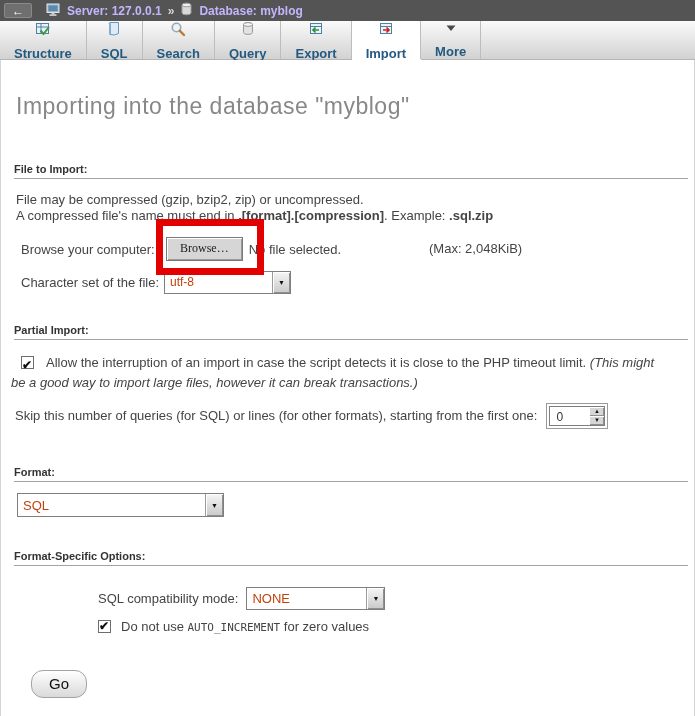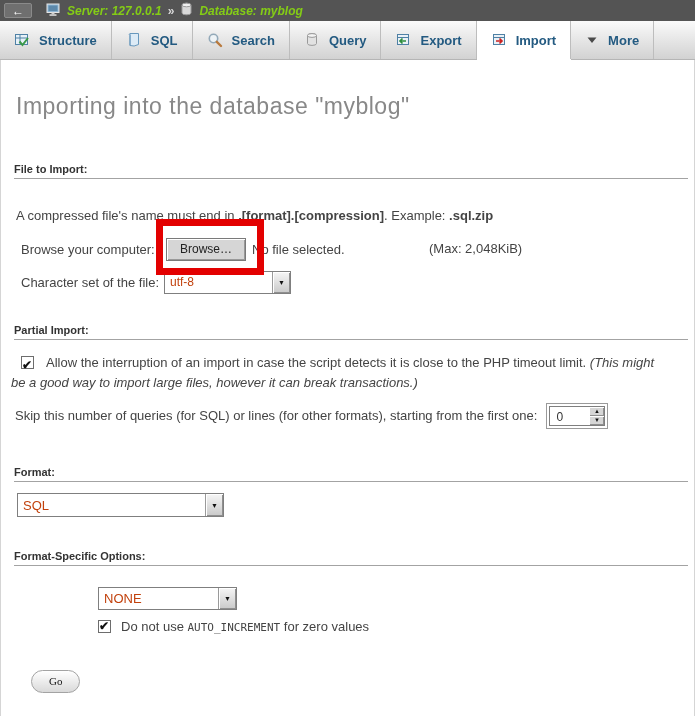--- a/index.html
+++ b/index.html
@@ -16,31 +16,31 @@
     display:flex; align-items:center; gap:6px;
     font-size:12px; font-weight:bold; padding:0 4px;
   }
   .back-btn {
     width:28px; height:15px; background:#6f6f6f; border:1px solid #8a8a8a;
     border-radius:2px; color:#ffffff; display:flex; align-items:center;
     justify-content:center; font-size:12px; line-height:1; margin-right:8px;
     cursor:pointer;
   }
   .crumb-sep { color:#d8d8d8; font-weight:bold; }
-  .crumb-link { color:#84cc16; cursor:pointer;font-style:italic; }
+  .crumb-link { color:#c4b5fd; cursor:pointer; }
 
   
   .tabbar {
     height:39px; background:linear-gradient(#fafafa, #d2d2d2);
     border-bottom:1px solid #b5b5b5;
     display:flex; align-items:stretch;
   }
   .tab {
     display:flex; align-items:center; gap:9px; padding:0 14px;
-    border-right:1px solid #bdbdbd; cursor:pointer;
+    border-right:1px solid #bdbdbd; cursor:pointer;flex-direction:column;
   }
   .tab-label { color:#235a81; font-weight:bold; font-size:13px; }
   .tab.active {
     background:#fff; position:relative; box-shadow:0 1px 0 #ffffff;
   }
   .tab svg { display:block; }
 
   
   .content {
     position:relative; background:#fff; height:656px;
@@ -64,21 +64,21 @@
   
   .browse-row {
     position:relative; margin:13px 0 0 0; height:24px;
     display:flex; align-items:center;
   }
   .browse-label { margin-left:20px; width:145px; }
   .btn3d {
     background:#d6d6d6; border:1px solid #7a7a7a;
     box-shadow:inset 1px 1px 0 #ffffff, inset -1px -1px 0 #999999;
     padding:3px 13px 4px; font-size:12px; color:#222; cursor:pointer;
-    font-family:Liberation Sans, sans-serif;
+    font-family:Liberation Serif, serif;
   }
   .no-file { margin-left:6px; }
   .max-size { position:absolute; left:428px; top:4px; }
 
   
   .red-box {
     position:absolute; left:155px; top:-18px; width:108px; height:56px;
     border:7px solid #e30000; z-index:50; pointer-events:none;
   }
 
@@ -148,22 +148,22 @@
   .compat-label { margin-right:8px; }
   .zero-row { margin:9px 0 0 97px; display:flex; align-items:center; }
   .zero-row .checkbox { margin-right:10px; }
   .mono { font-family:"DejaVu Sans Mono", monospace; font-size:11px; }
 
   
   .go-btn {
     margin:36px 0 0 30px; display:inline-block;
     border:1px solid #a3a3a3; border-radius:12px;
     background:linear-gradient(#ffffff,#d9d9d9);
-    padding:4px 17px 5px; font-size:11px; color:#111; cursor:pointer;
-    font-family:Liberation Serif, serif;
+    padding:4px 17px 5px; font-size:15px; color:#111; cursor:pointer;
+    font-family:Liberation Sans, sans-serif;
   }
 </style>
 </head>
 <body>
 
 <div class="topbar">
   <div class="back-btn">
     <span>←</span>
   </div>
   <span>
@@ -262,21 +262,21 @@
 </div>
 
 <div class="content">
 
   <h1 class="page-title">Importing into the database "myblog"</h1>
 
   
   <div class="section-heading h-fti">File to Import:</div>
 
   <div class="para">
-    <br>
+    <span>File may be compressed (gzip, bzip2, zip) or uncompressed.</span><br>
     <span>A compressed file's name must end in </span><b>.[format].[compression]</b><span>. Example: </span><b>.sql.zip</b>
   </div>
 
   <div class="browse-row">
     <span class="browse-label">Browse your computer:</span>
     <button class="btn3d">Browse…</button>
     <span class="no-file">No file selected.</span>
     <span class="max-size">(Max: 2,048KiB)</span>
     <div class="red-box"></div>
   </div>
@@ -316,20 +316,21 @@
     <span class="select sel-format">
       <span class="select-text">SQL</span>
       <span class="select-arrow">▼</span>
     </span>
   </div>
 
   
   <div class="section-heading h-fso">Format-Specific Options:</div>
 
   <div class="compat-row">
+    <span class="compat-label">SQL compatibility mode:</span>
     <span class="select sel-compat">
       <span class="select-text">NONE</span>
       <span class="select-arrow">▼</span>
     </span>
   </div>
 
   <div class="zero-row">
     <span class="checkbox checked"></span>
     <span><span>Do not use </span><span class="mono">AUTO_INCREMENT</span><span> for zero values</span></span>
   </div>

